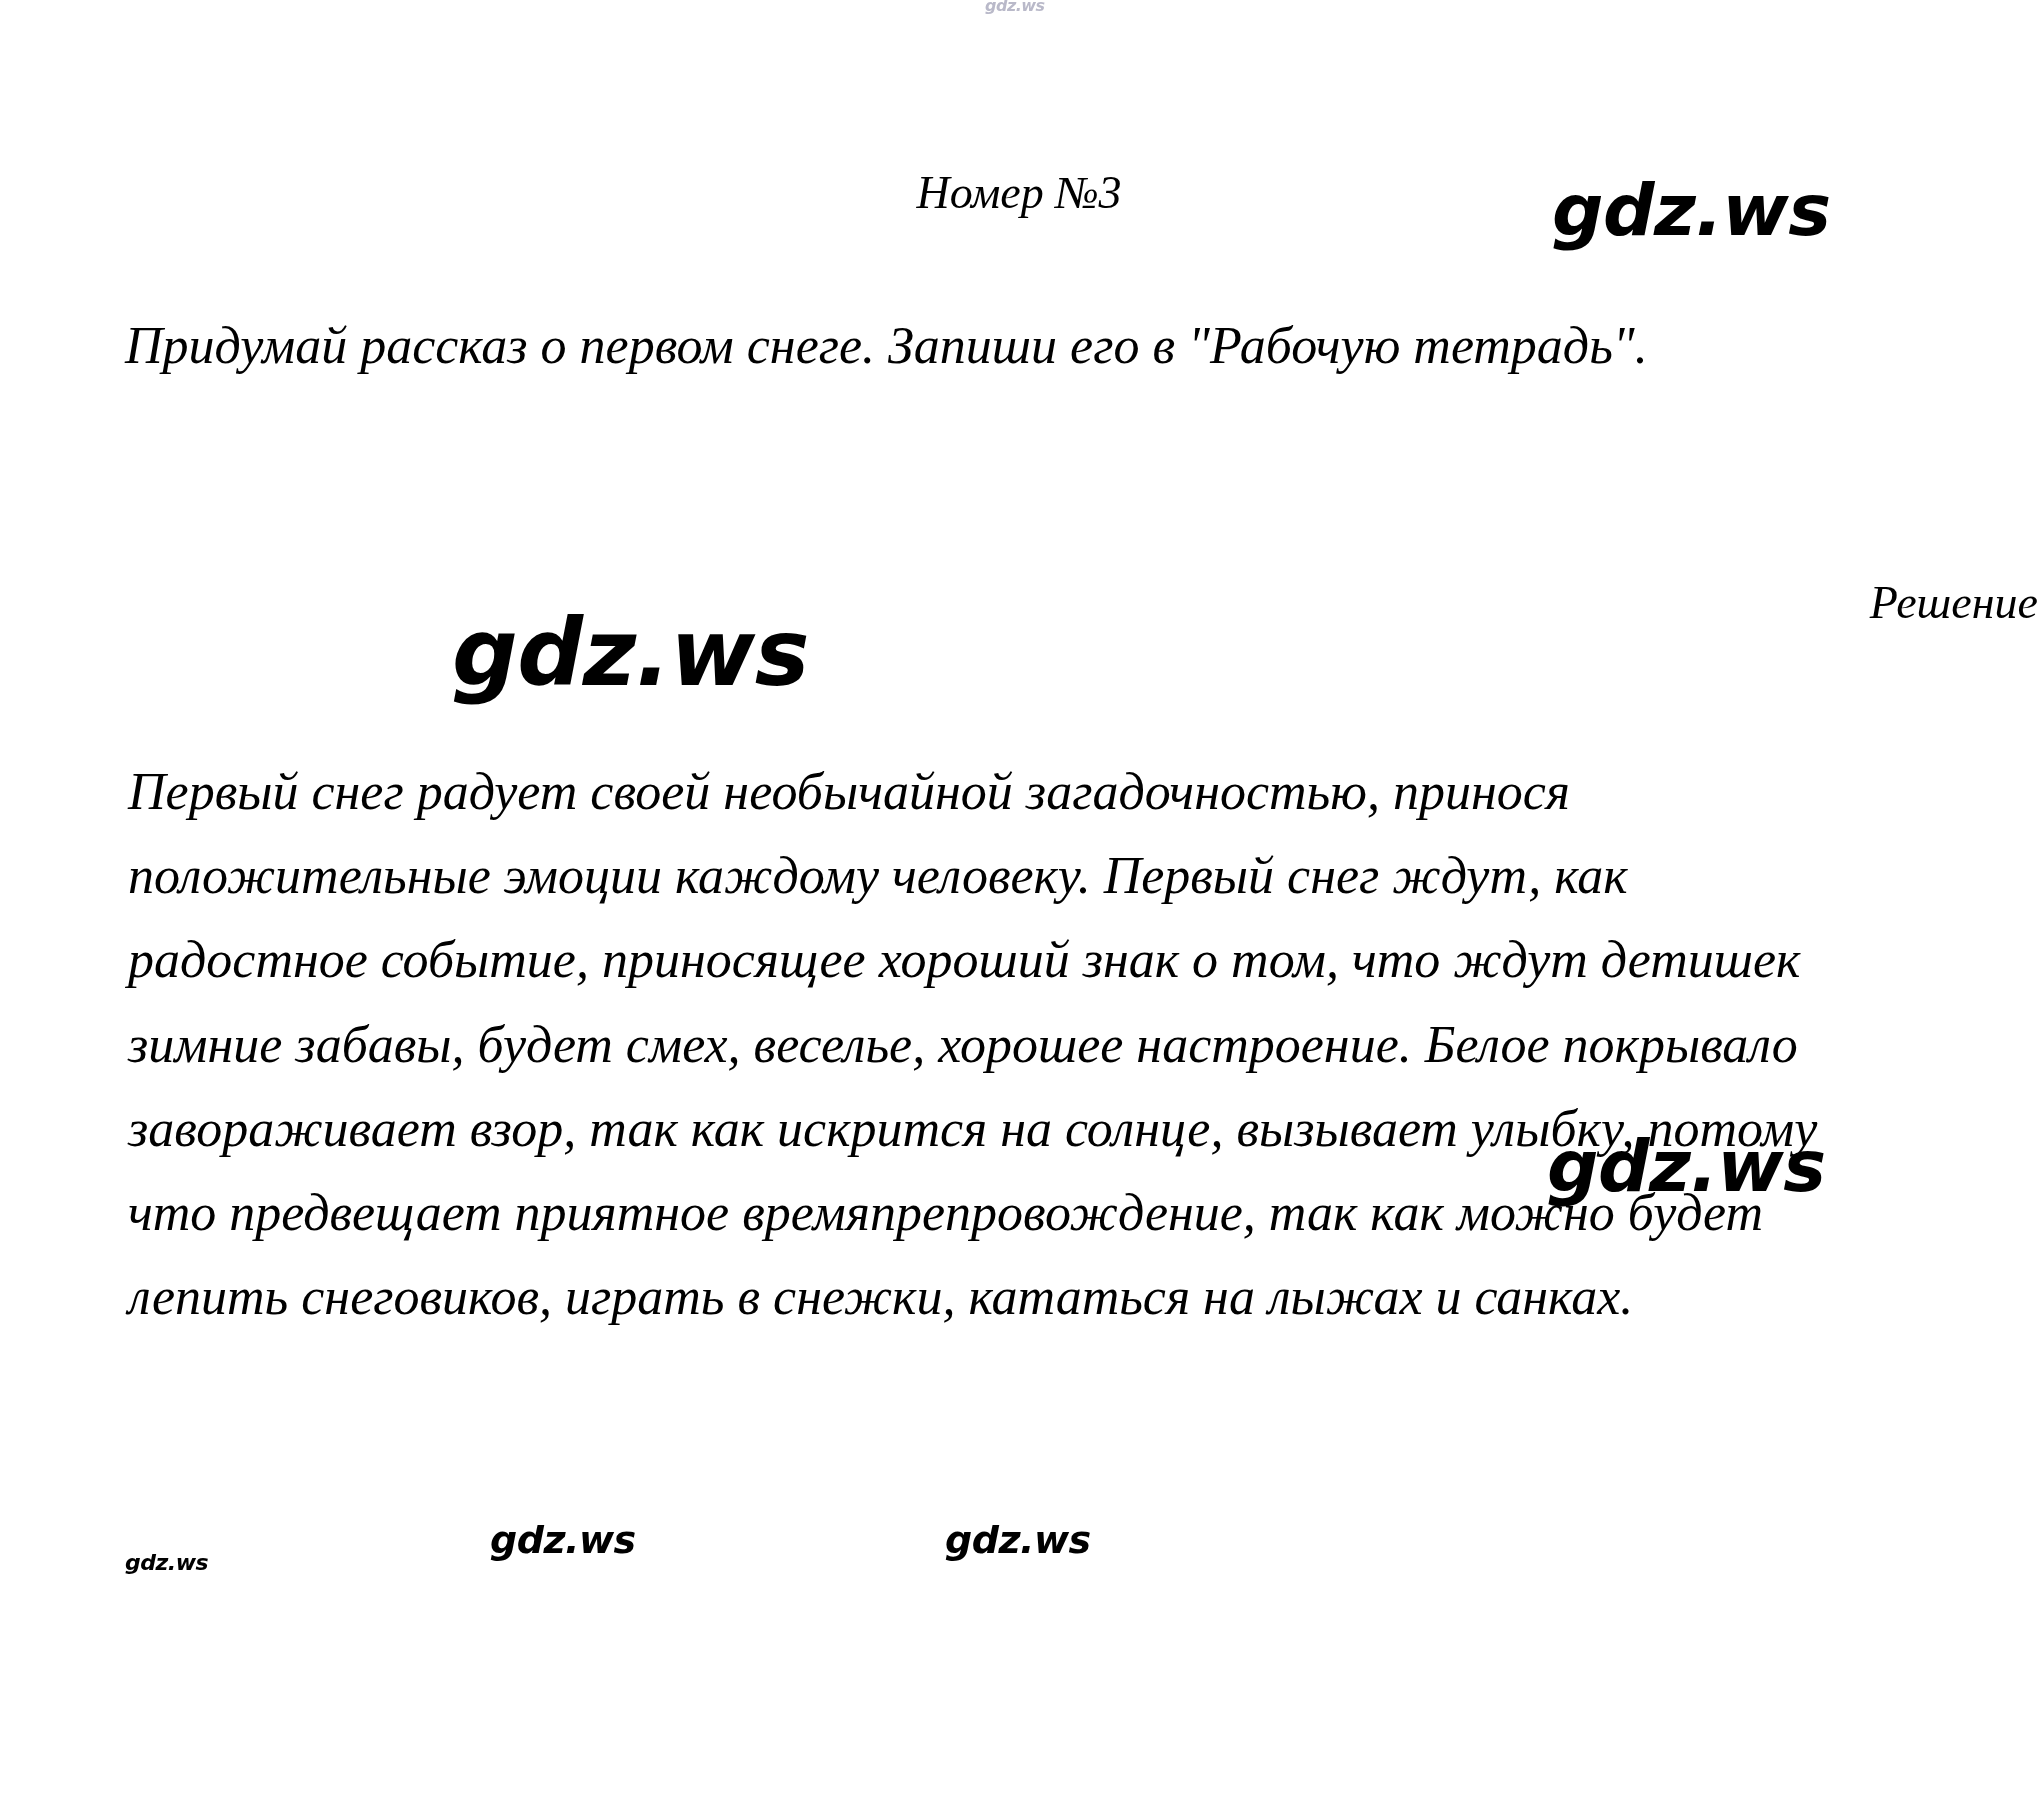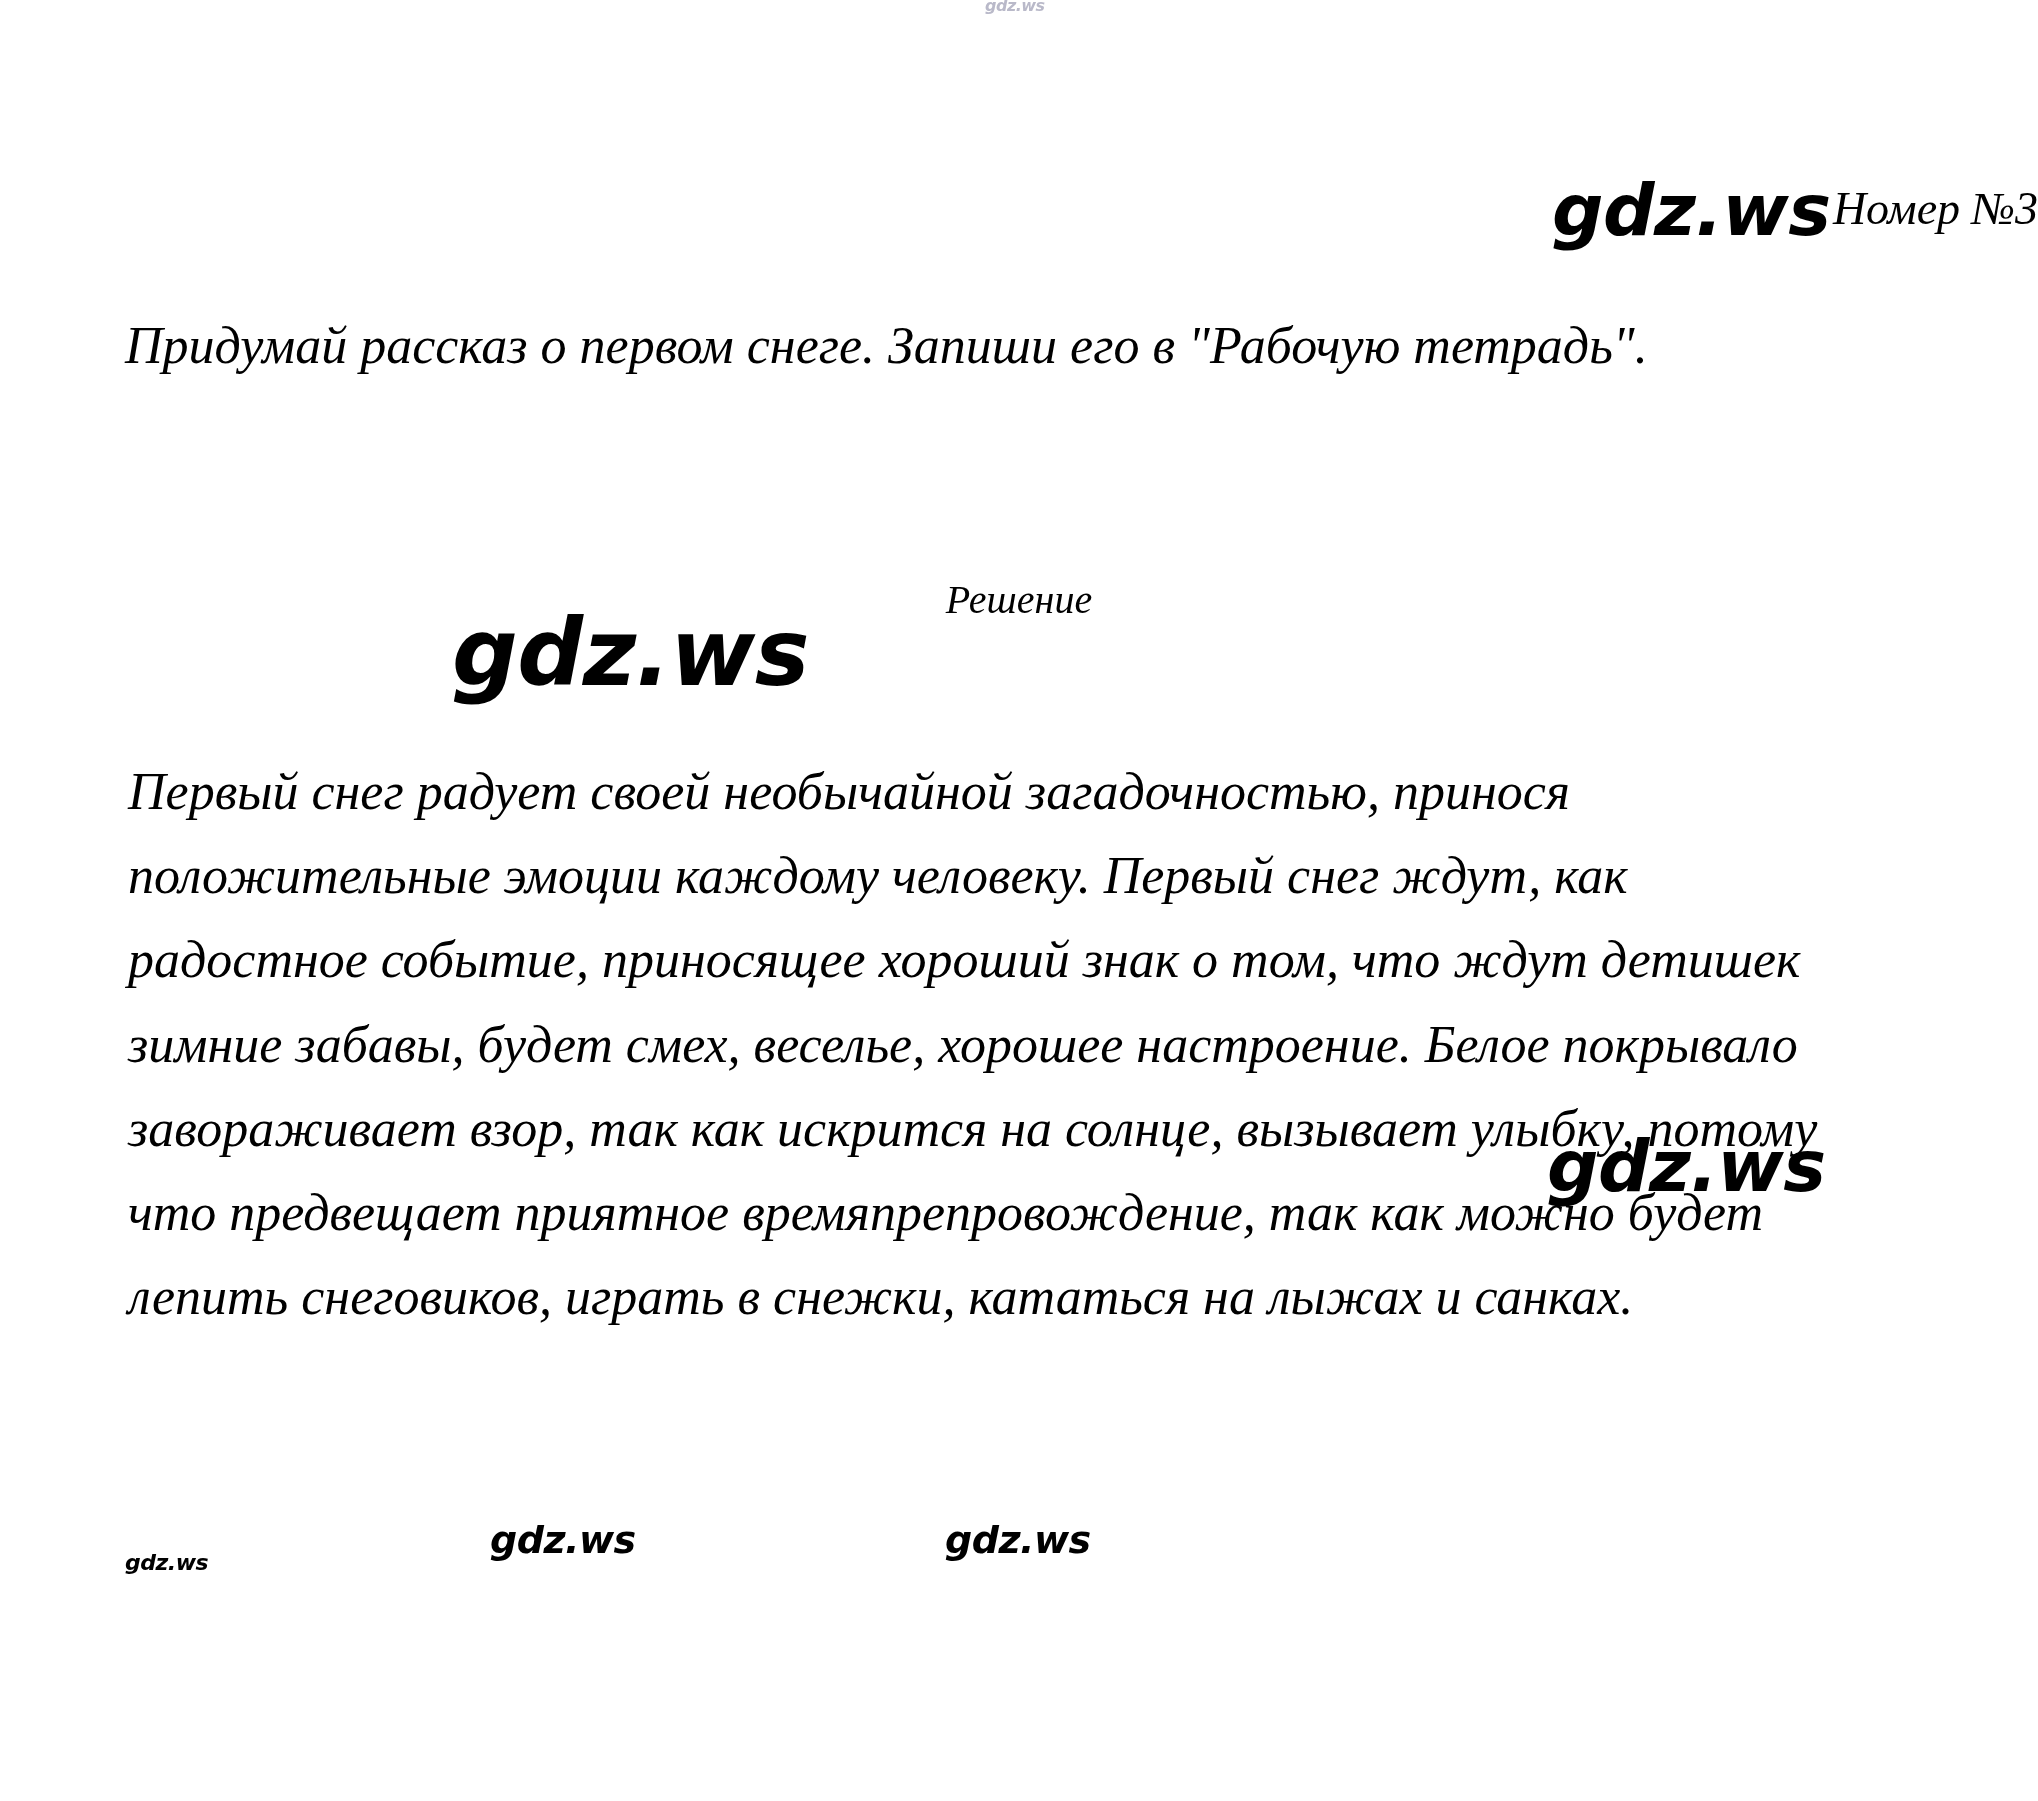--- a/index.html
+++ b/index.html
@@ -68,42 +68,41 @@
     top: 1518px;
     font-size: 38px;
   }
 
   
   .doc-title {
     position: absolute;
     left: 0;
     right: 0;
     top: 168px;
-    text-align: right;
+    text-align: center;
     font-size: 46px;
     line-height: 1.1;
-    margin-top: 16px;
   }
 
   .task-text {
     position: absolute;
     left: 125px;
     top: 306px;
     width: 1720px;
     font-size: 52px;
     line-height: 1.52;
   }
 
   .solution-label {
     position: absolute;
     left: 0;
     right: 0;
     top: 578px;
-    text-align: center;
-    font-size: 40px;
+    text-align: right;
+    font-size: 46px;
     line-height: 1.1;
   }
 
   .answer-text {
     position: absolute;
     left: 120px;
     top: 742px;
     width: 1740px;
     font-size: 52px;
     line-height: 1.62;

